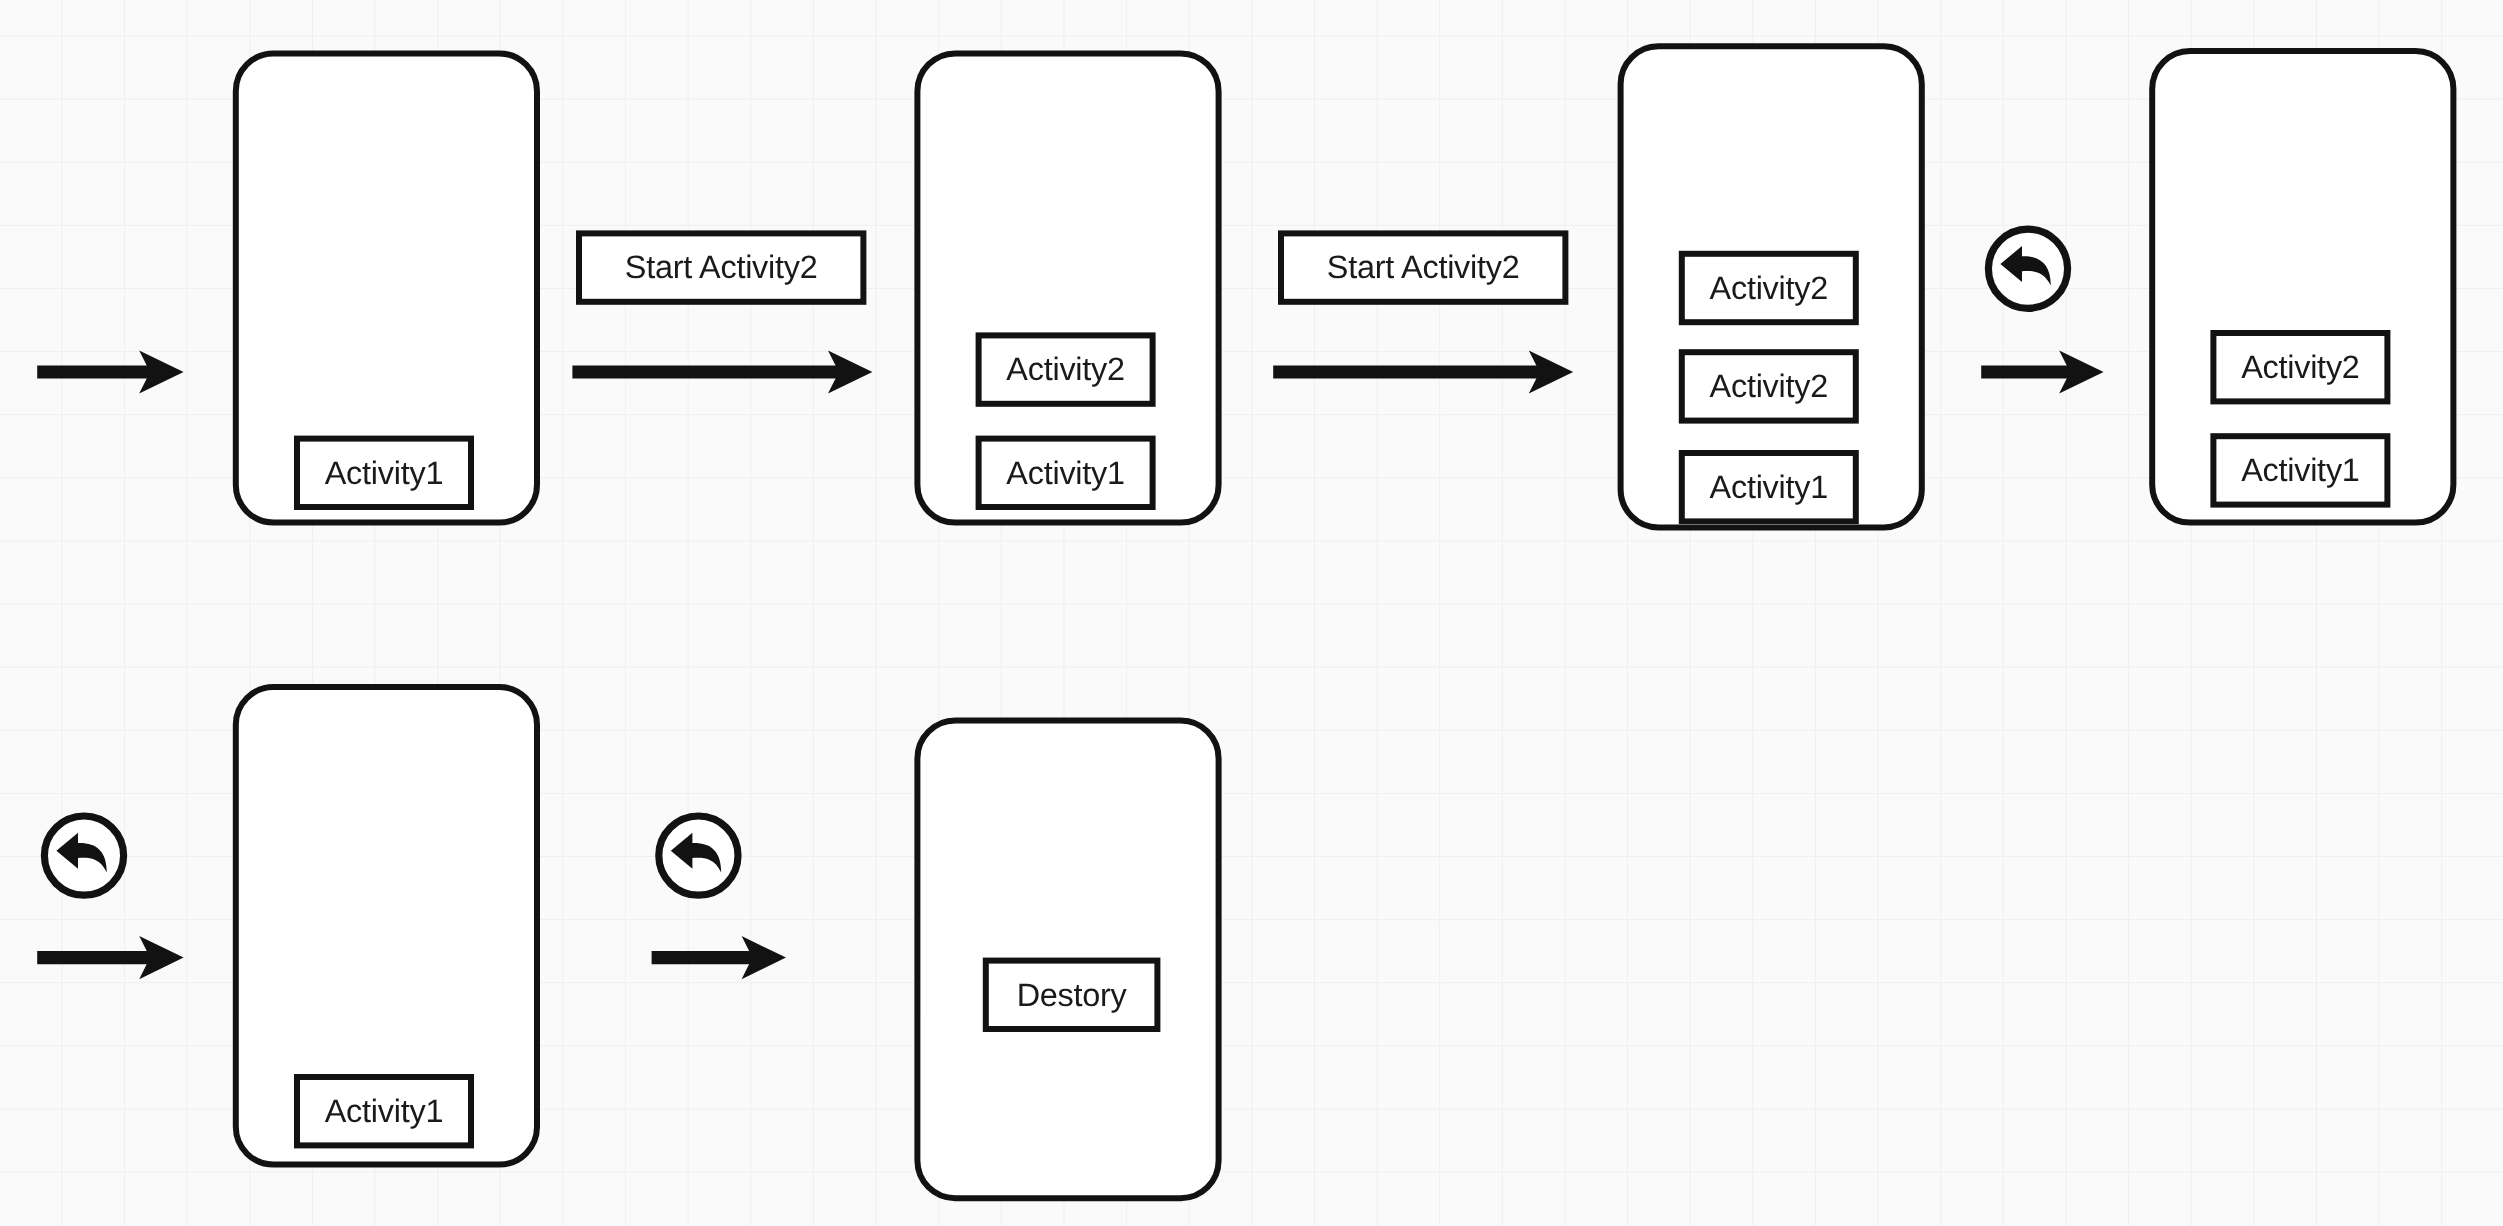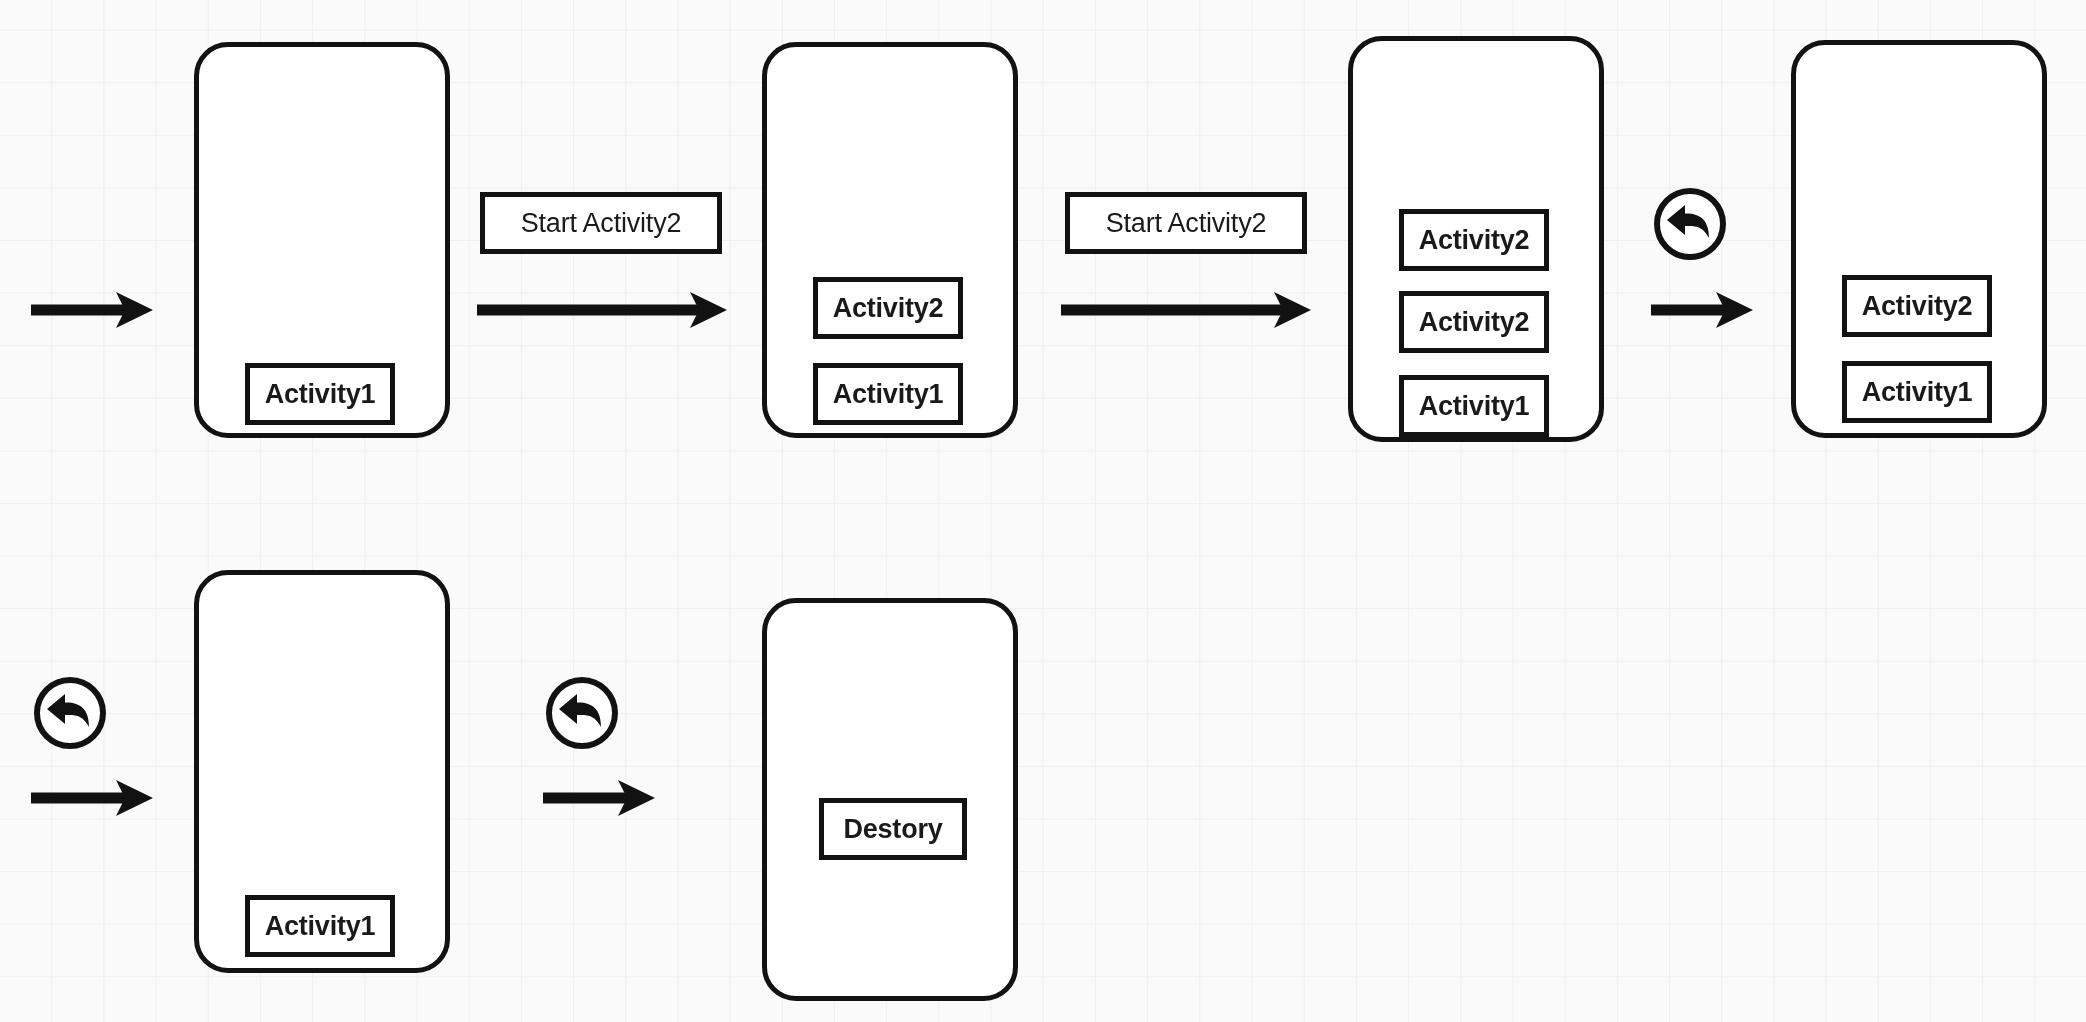--- a/index.html
+++ b/index.html
@@ -20,21 +20,20 @@
     overflow: hidden;
     font-family: "Liberation Sans", sans-serif;
   }
   
   .phone {
     position: absolute;
     background: #ffffff;
     border: 5px solid #121212;
     border-radius: 34px;
     box-sizing: border-box;
-    font-weight: bold;
   }
   
   .act-box {
     position: absolute;
     background: #ffffff;
     border: 5px solid #121212;
     box-sizing: border-box;
     display: flex;
     align-items: center;
     justify-content: center;

